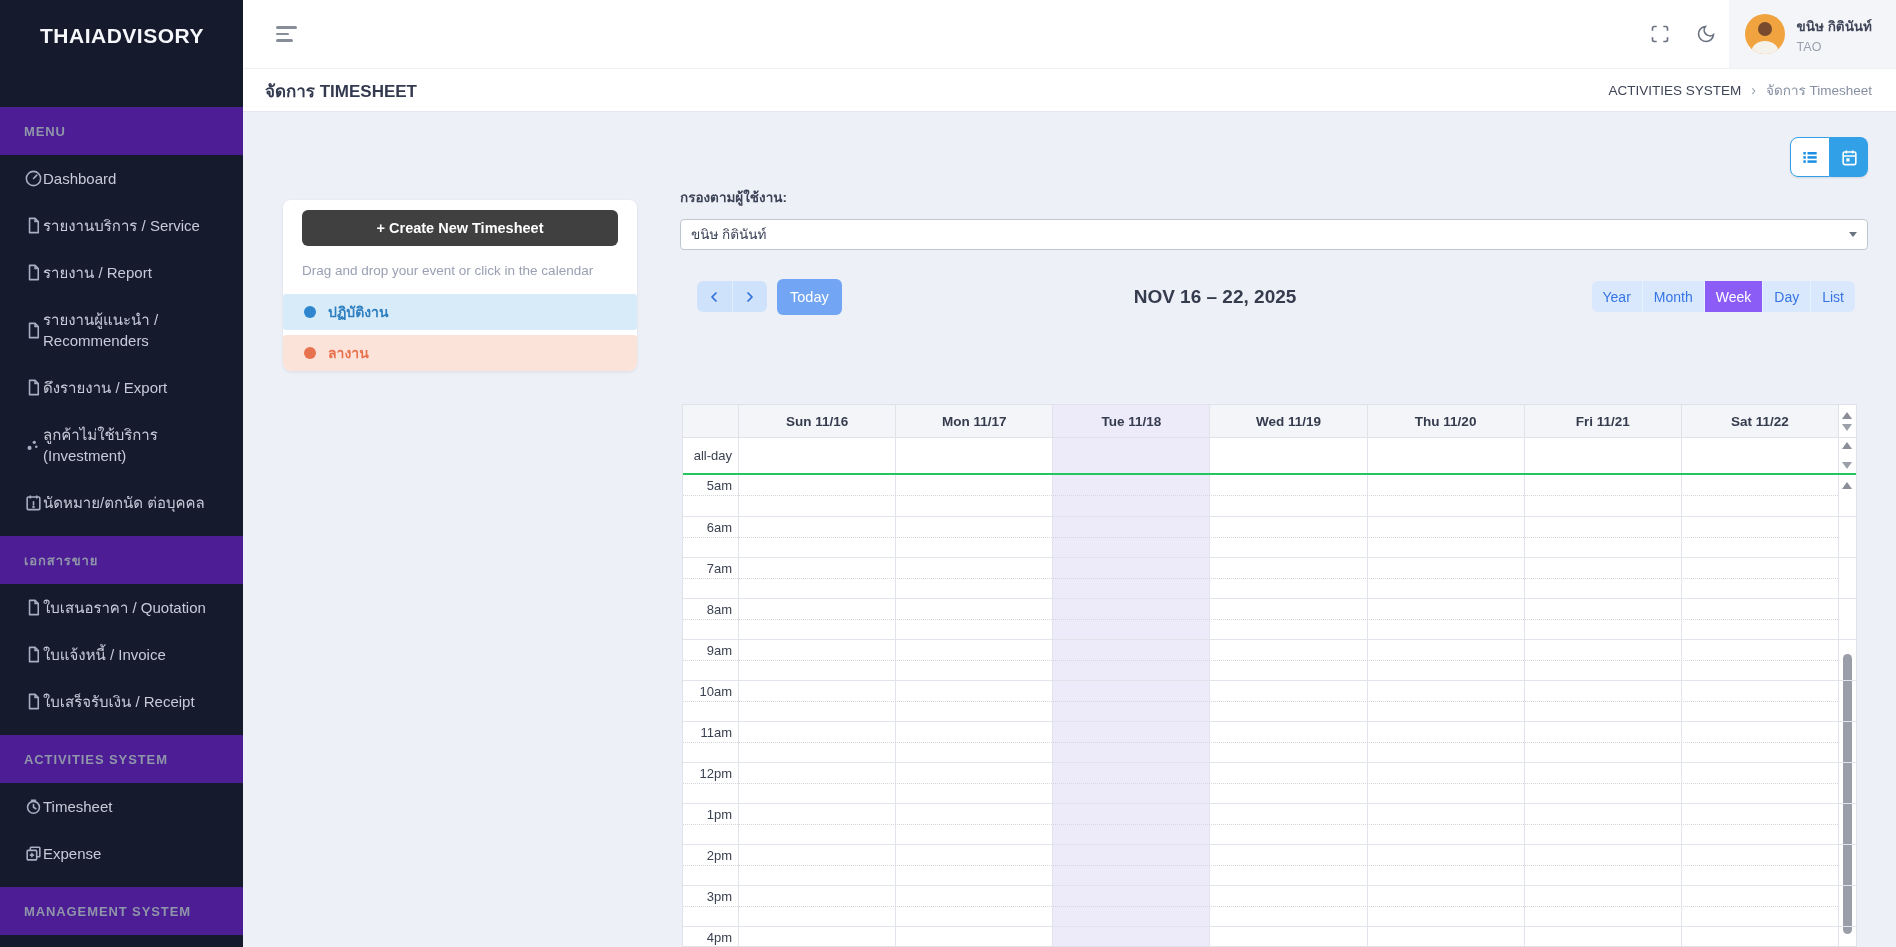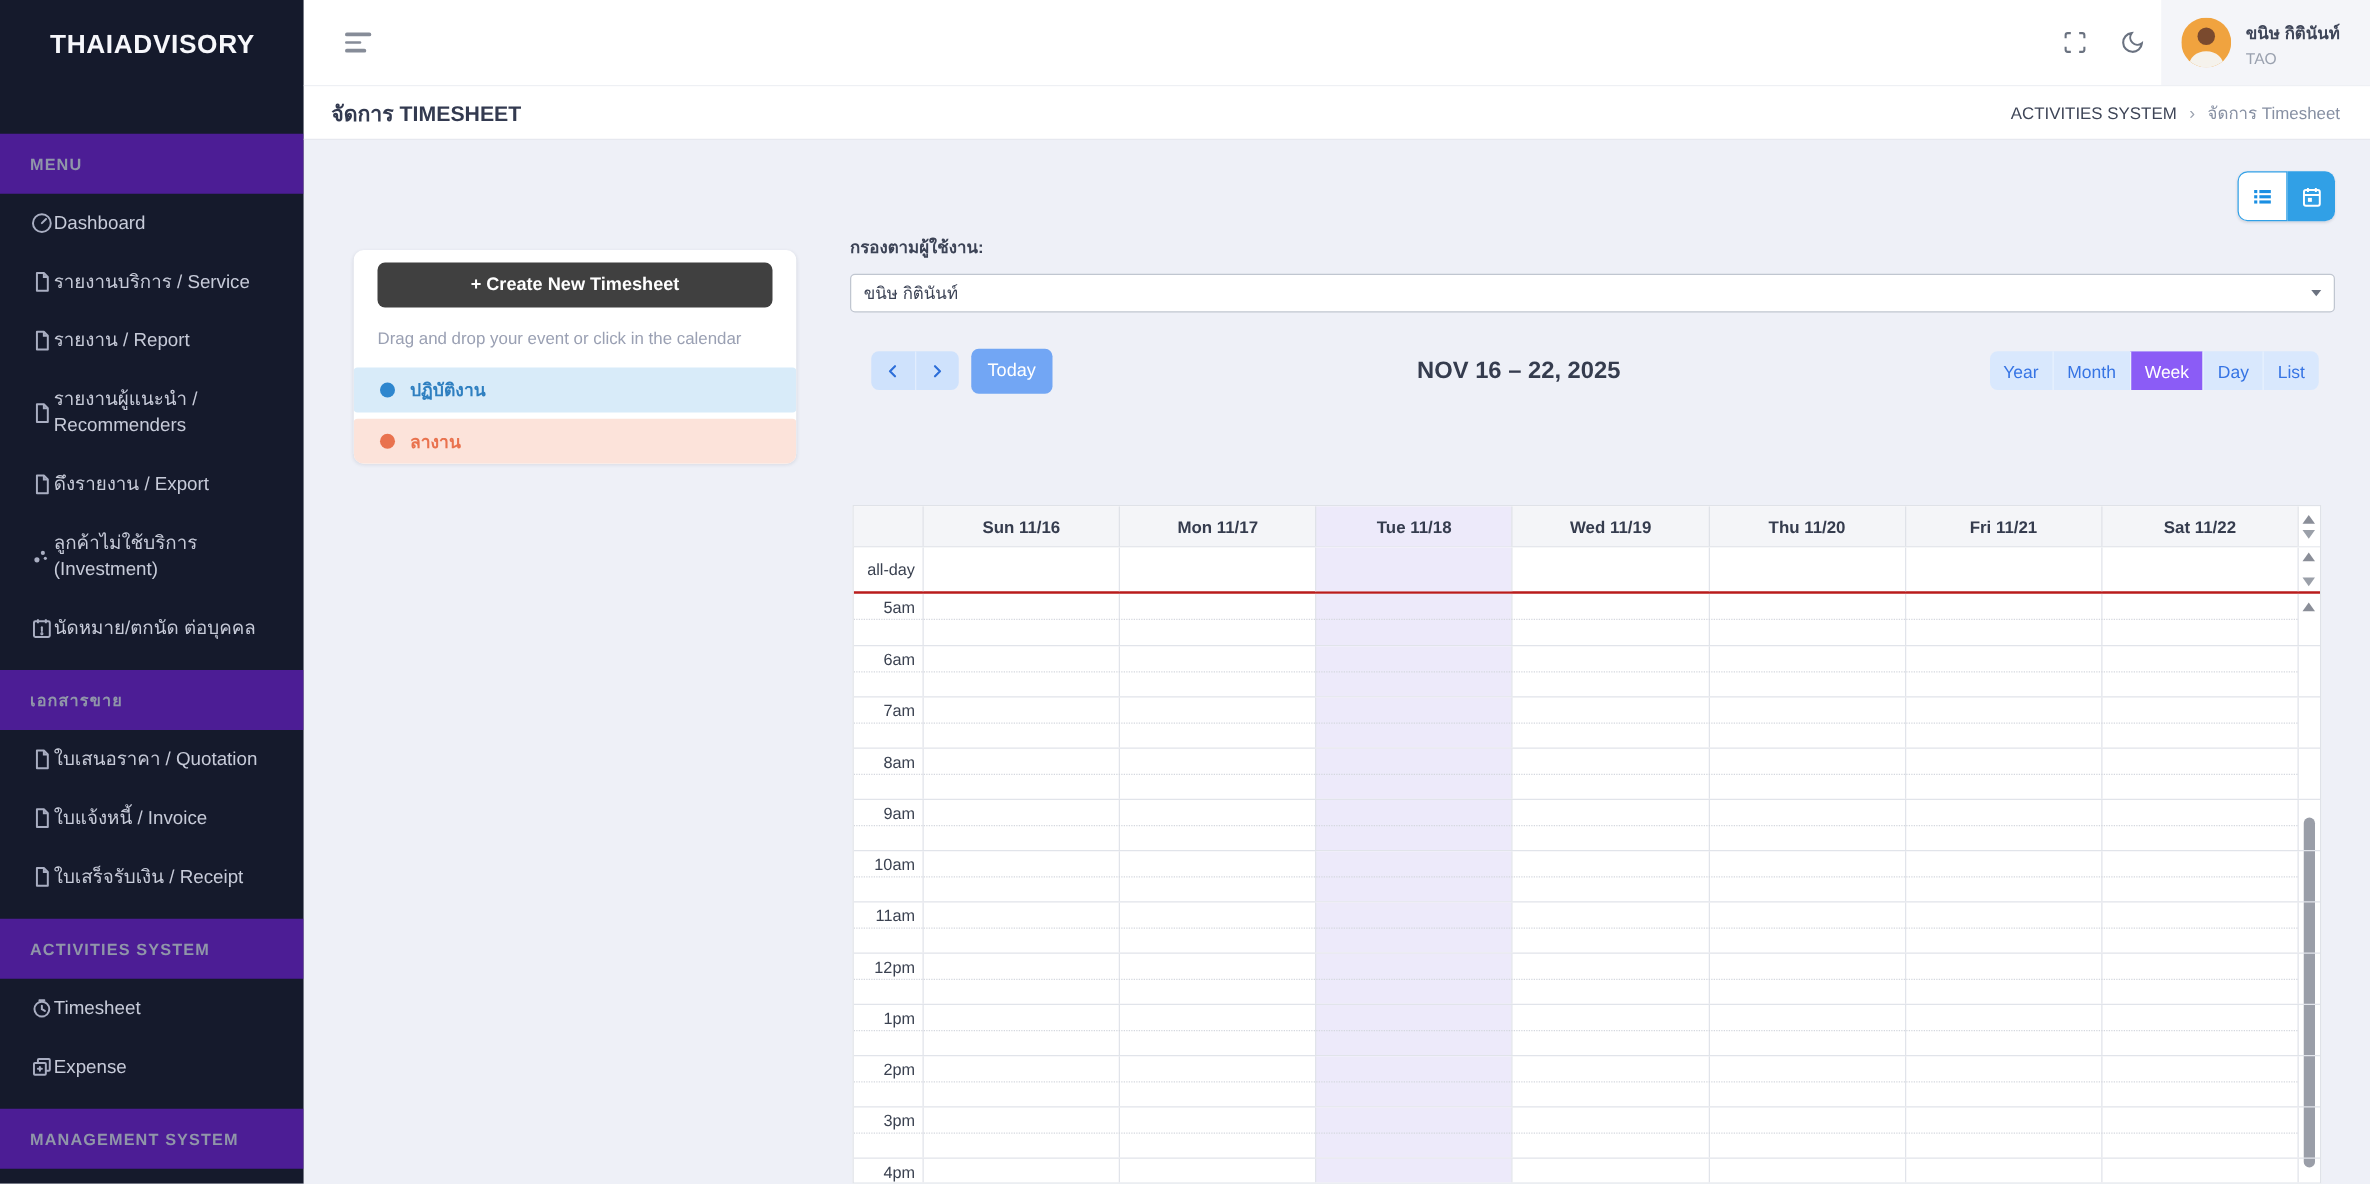--- a/index.html
+++ b/index.html
@@ -103,21 +103,21 @@
   
   .cal-table { position:absolute; top:218px; left:2px; right:11px; bottom:0; background:#fff;
                border:1px solid #dfe2e8; display:flex; flex-direction:column; overflow:hidden; }
   .row8 { display:grid; grid-template-columns:55px repeat(7,1fr) 18px; }
   .day-header { height:33px; background:#f4f5f8; border-bottom:1px solid #dfe2e8; }
   .dh-cell { display:flex; align-items:center; justify-content:center; font-size:13.5px;
              font-weight:700; color:#353c4e; border-left:1px solid #dfe2e8; }
   .dh-cell.today { background:#edeafa; }
   .dh-scroll { background:#fff; border-left:1px solid #dfe2e8; display:flex; flex-direction:column;
                align-items:center; justify-content:center; gap:5px; }
-  .allday-row { height:37px; border-bottom:2px solid #b91c1c; background:#fff;text-align:center; }
+  .allday-row { height:37px; border-bottom:2px solid #22c55e; background:#fff;text-align:center; }
   .ad-label { display:flex; align-items:center; justify-content:flex-end; padding-right:6px;
               font-size:13px; color:#3a4150; }
   .ad-cell { border-left:1px solid #e1e4ea; }
   .ad-cell.today { background:#edeafa; }
   .ad-scroll { border-left:1px solid #e1e4ea; display:flex; flex-direction:column;
                align-items:center; justify-content:space-between; padding:4px 0; }
   .time-grid { flex:1; position:relative; overflow:hidden; }
   .time-row { height:41px; position:relative; }
   .time-row + .time-row { border-top:1px solid #e1e4ea; }
   .time-row::after { content:""; position:absolute; left:0; right:18px; top:20px;

